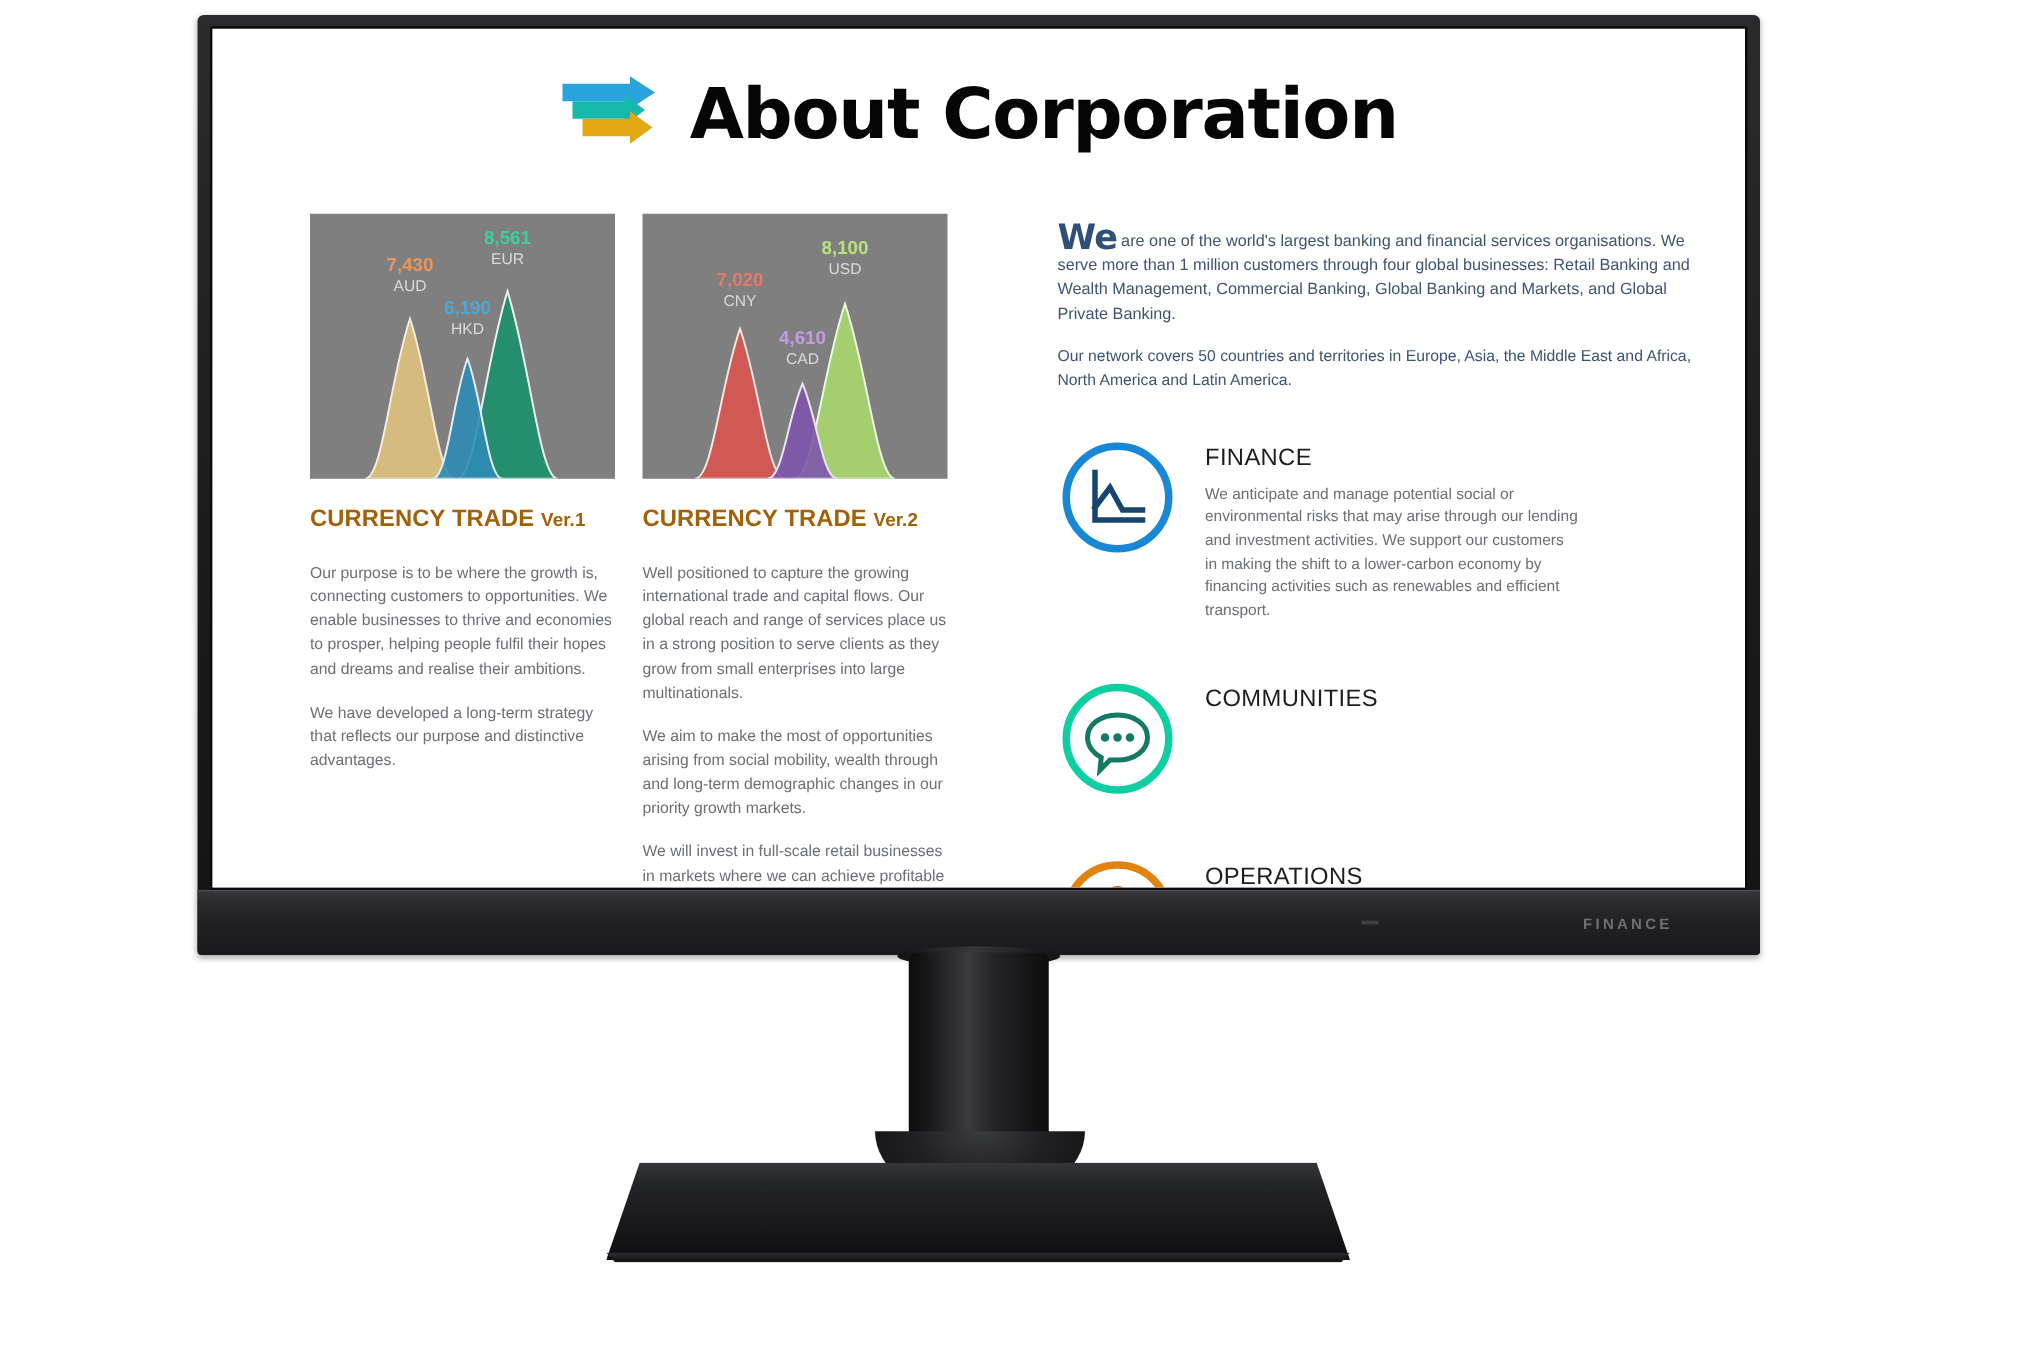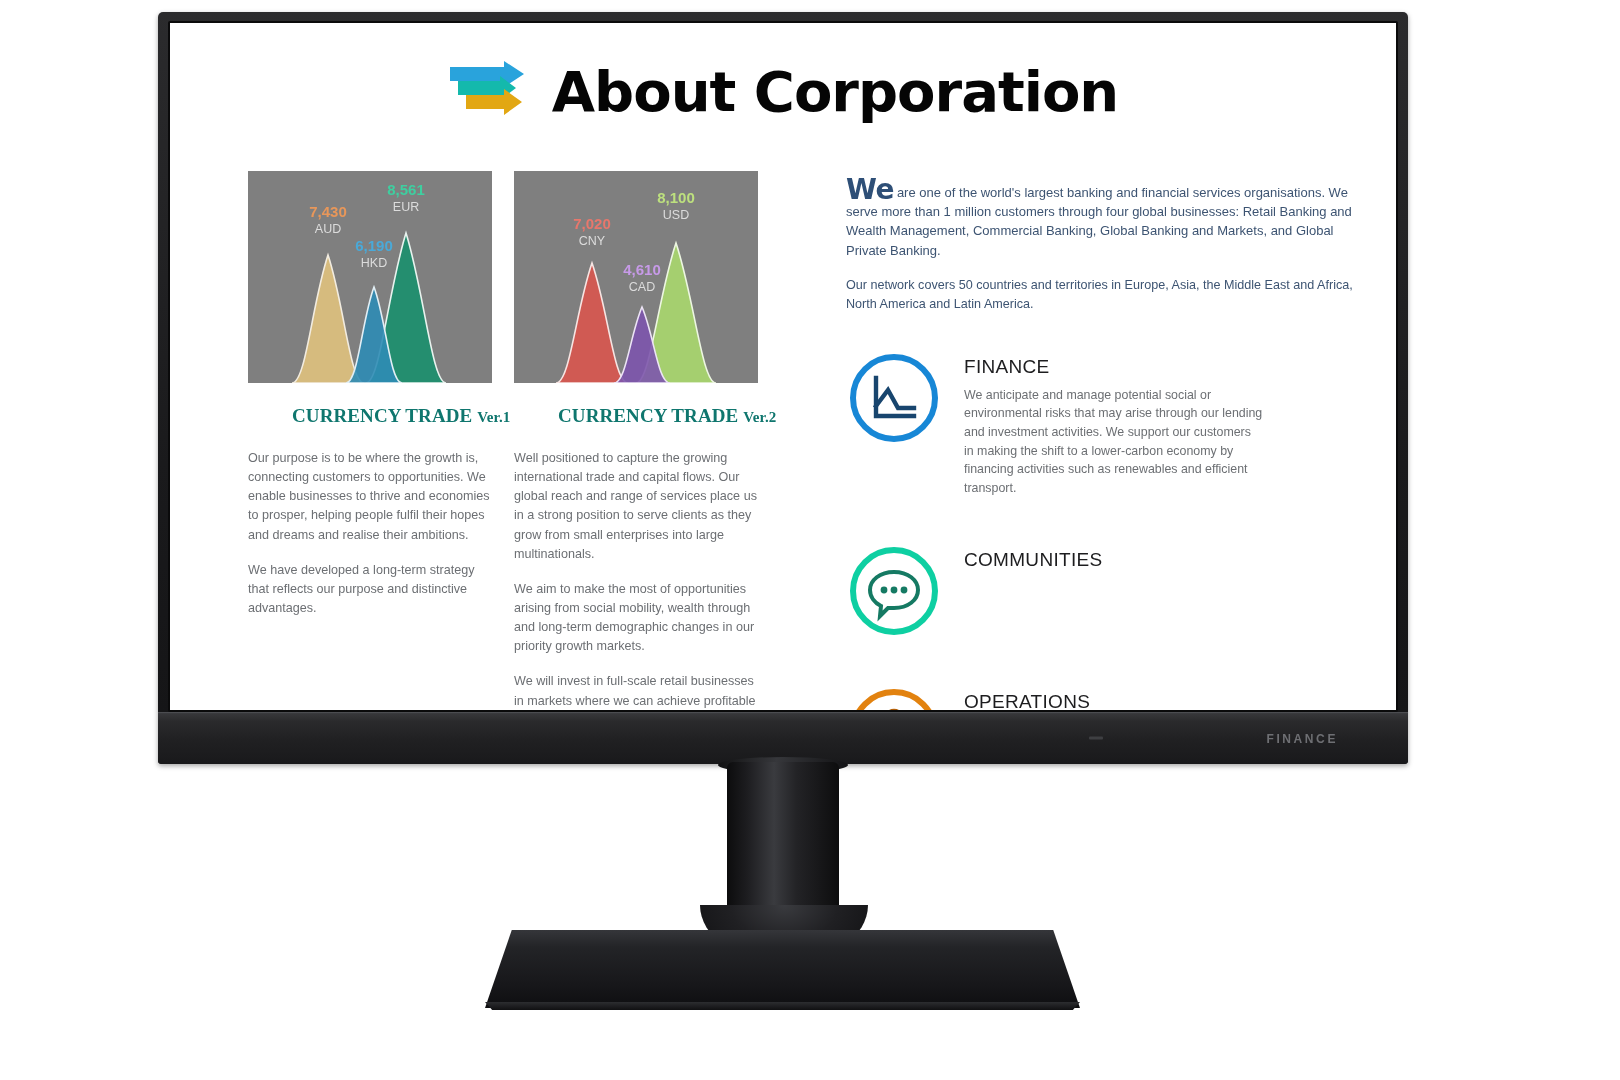--- a/index.html
+++ b/index.html
@@ -97,24 +97,23 @@
   }
 
   
   .cards { display: flex; gap: 22px; flex: none; width: 510px; }
   .card { width: 244px; }
   .card-figure {
     width: 244px; height: 212px; background: #7f7f7f; position: relative; overflow: hidden;
   }
   .card-figure svg { display: block; width: 100%; height: 100%; }
   .card-title {
-    margin-top: 22px; font-family: Liberation Serif, serif;
-    font-weight: 700; font-size: 19px; color: #0f766e; letter-spacing: .1px;
+    margin-top: 22px; font-family: Liberation Sans, sans-serif;
+    font-weight: 700; font-size: 19px; color: #a16207; letter-spacing: .1px;
     white-space: nowrap;
-    margin-left: 44px;
   }
   .card-title .ver { font-size: 15px; font-weight: 700; }
   .card-text { margin-top: 22px; }
   .card-text p {
     font-size: 12.6px; line-height: 1.52; color: #6c6f73; margin-bottom: 16px;
   }
   .card-text p:last-child { margin-bottom: 0; }
 
   
   .rightcol { flex: 1; padding-left: 88px; padding-top: 6px; }

